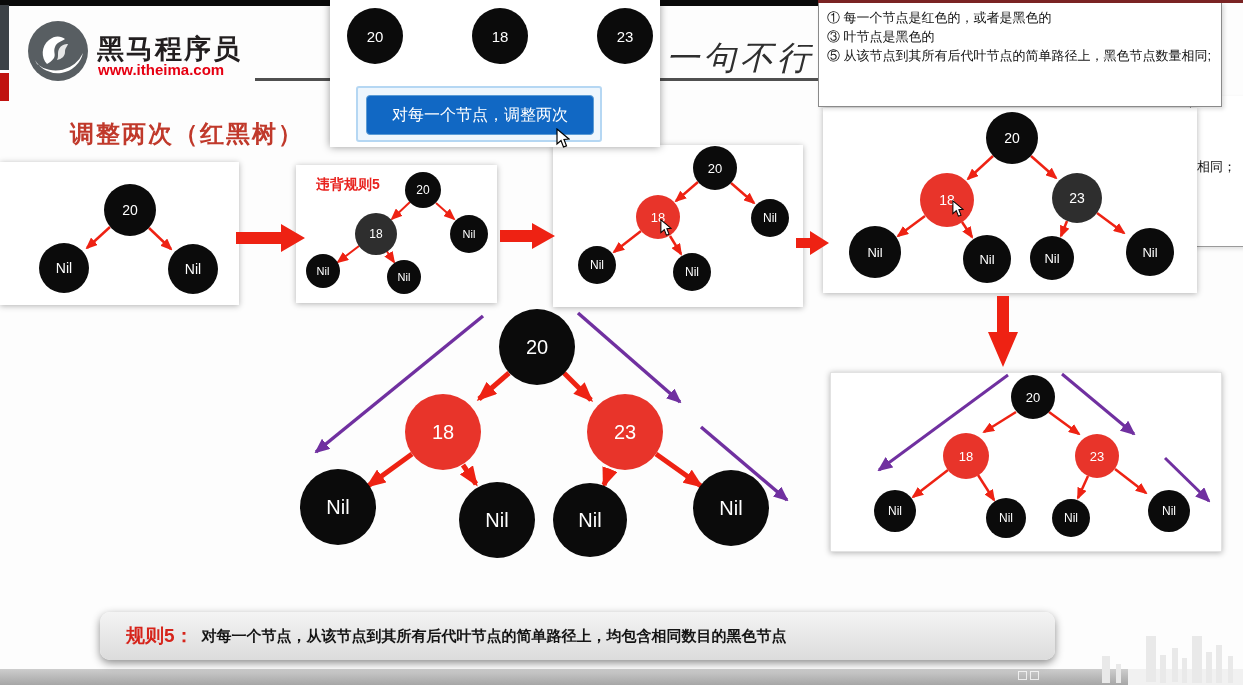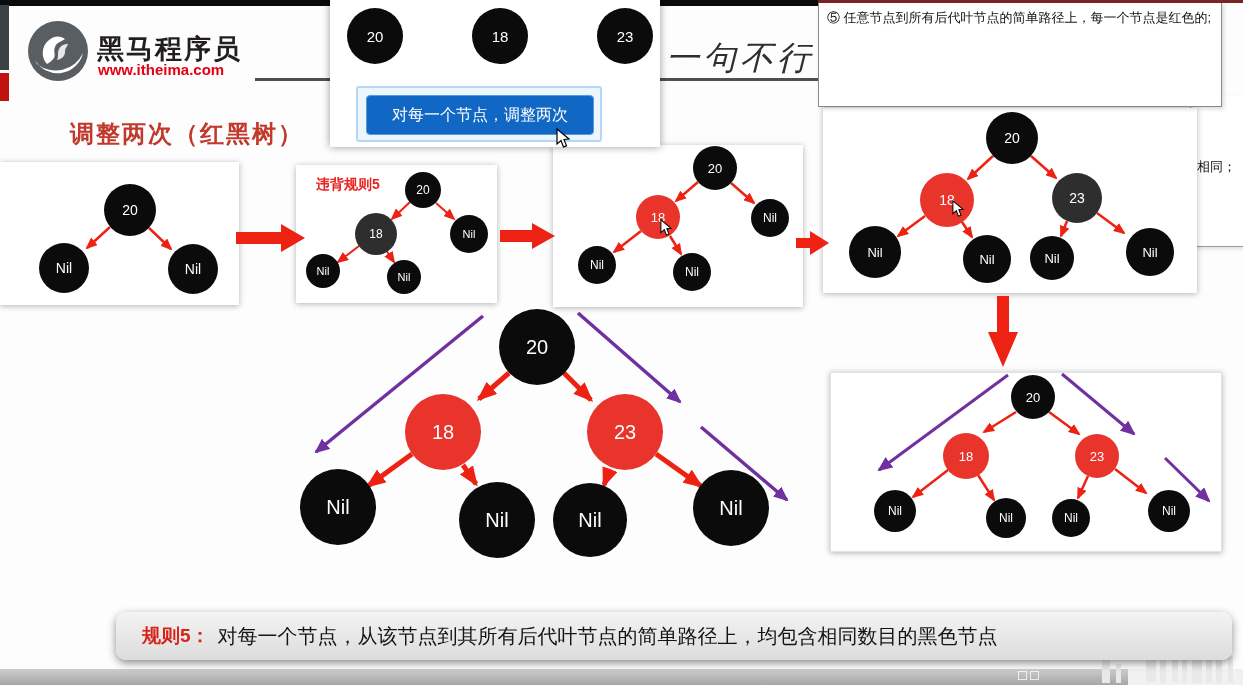--- a/index.html
+++ b/index.html
@@ -44,25 +44,25 @@
   .nd{position:absolute;border-radius:50%;display:flex;align-items:center;justify-content:center;
       color:#fff;z-index:6;line-height:1;}
   .bk{background:#0b0b0b;}
   .dk{background:#2e2e2e;}
   .rd{background:#e8342a;}
   
   .arrows{left:0;top:0;width:1243px;height:685px;z-index:5;pointer-events:none;}
   
   .cursor{z-index:8;pointer-events:none;}
   
-  .banner{left:116px;top:612px;width:1116px;height:48px;border-radius:10px;
+  .banner{left:100px;top:612px;width:955px;height:48px;border-radius:10px;
           background:linear-gradient(180deg,#f4f4f4,#dcdcdc);box-shadow:0 3px 8px rgba(0,0,0,.45);
           z-index:2;display:flex;align-items:center;padding-left:26px;box-sizing:border-box;}
   .banner .pfx{color:#d6241b;font-weight:bold;font-size:19px;margin-right:8px;white-space:nowrap;}
-  .banner .txt{color:#141414;font-weight:normal;font-size:20px;white-space:nowrap;}
+  .banner .txt{color:#141414;font-weight:bold;font-size:15px;white-space:nowrap;}
   
   .bottom-band{left:0;top:669px;width:1243px;height:16px;
                background:linear-gradient(180deg,#cdcdcd,#a6a6a6);z-index:1;}
   .bottom-band-right{left:1128px;top:669px;width:115px;height:16px;background:#f1f1f1;z-index:1;}
   .wm{background:#e9e9e9;z-index:1;}
   .wm-glyph{left:1018px;top:671px;width:22px;height:11px;z-index:2;opacity:.75;}
   .wm-glyph i{position:absolute;top:0;width:9px;height:9px;border:1.5px solid #fff;box-sizing:border-box;}
 </style>
 </head>
 <body>
@@ -97,21 +97,23 @@
   <div class="abs panel p3"></div>
   <div class="abs panel p4"></div>
   <div class="abs panel p5"></div>
   <div class="abs caption-violate">违背规则5</div>
 
   <div class="abs panel demo-panel"></div>
   <div class="abs focus-ring"></div>
   <button class="abs demo-btn">对每一个节点，调整两次</button>
 
   <div class="abs rules-panel">
-    <div class="rule">⑤ 任意节点到所有后代叶节点的简单路径上，每一个节点是红色的;</div>
+    <div class="rule">① 每一个节点是红色的，或者是黑色的</div>
+    <div class="rule">③ 叶节点是黑色的</div>
+    <div class="rule">⑤ 从该节点到其所有后代叶节点的简单路径上，黑色节点数量相同;</div>
   </div>
 
   <svg class="abs arrows" viewBox="0 0 1243 685">
     <defs>
       <marker id="mr" markerUnits="userSpaceOnUse" markerWidth="12" markerHeight="10" refX="10" refY="5" orient="auto">
         <path d="M0,0 L12,5 L0,10 z" fill="#ee2213"></path>
         </marker>
       <marker id="mrL" markerUnits="userSpaceOnUse" markerWidth="20" markerHeight="16" refX="17" refY="8" orient="auto">
         <path d="M0,0 L20,8 L0,16 z" fill="#ee2213"></path>
         </marker>

